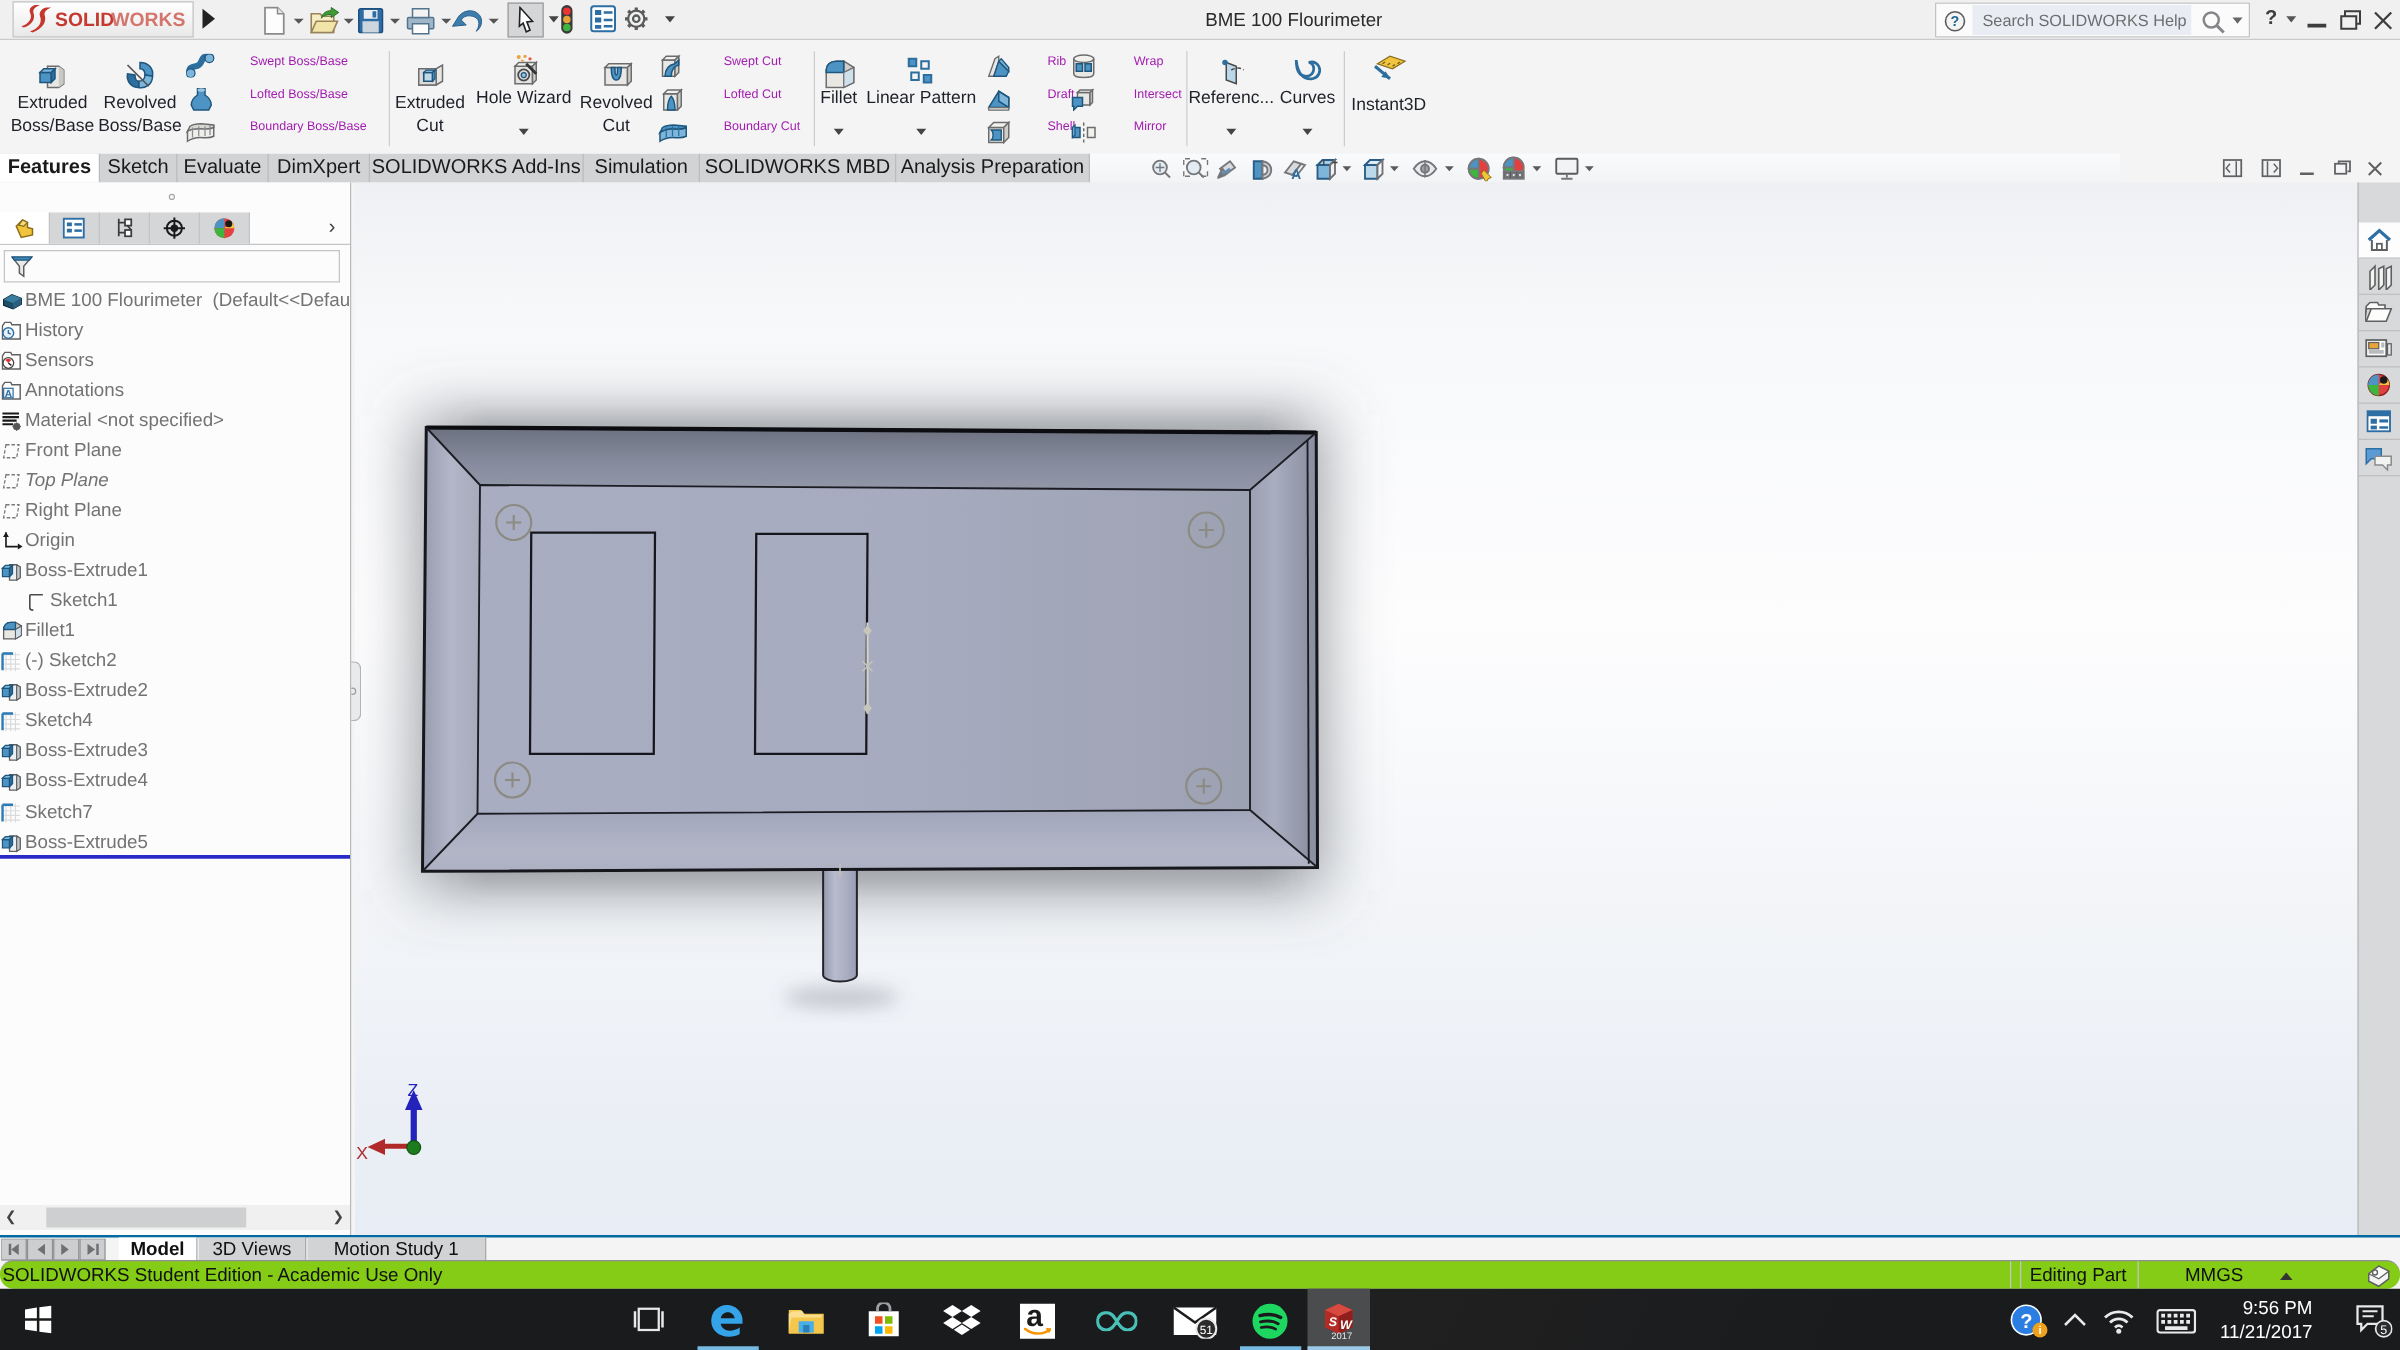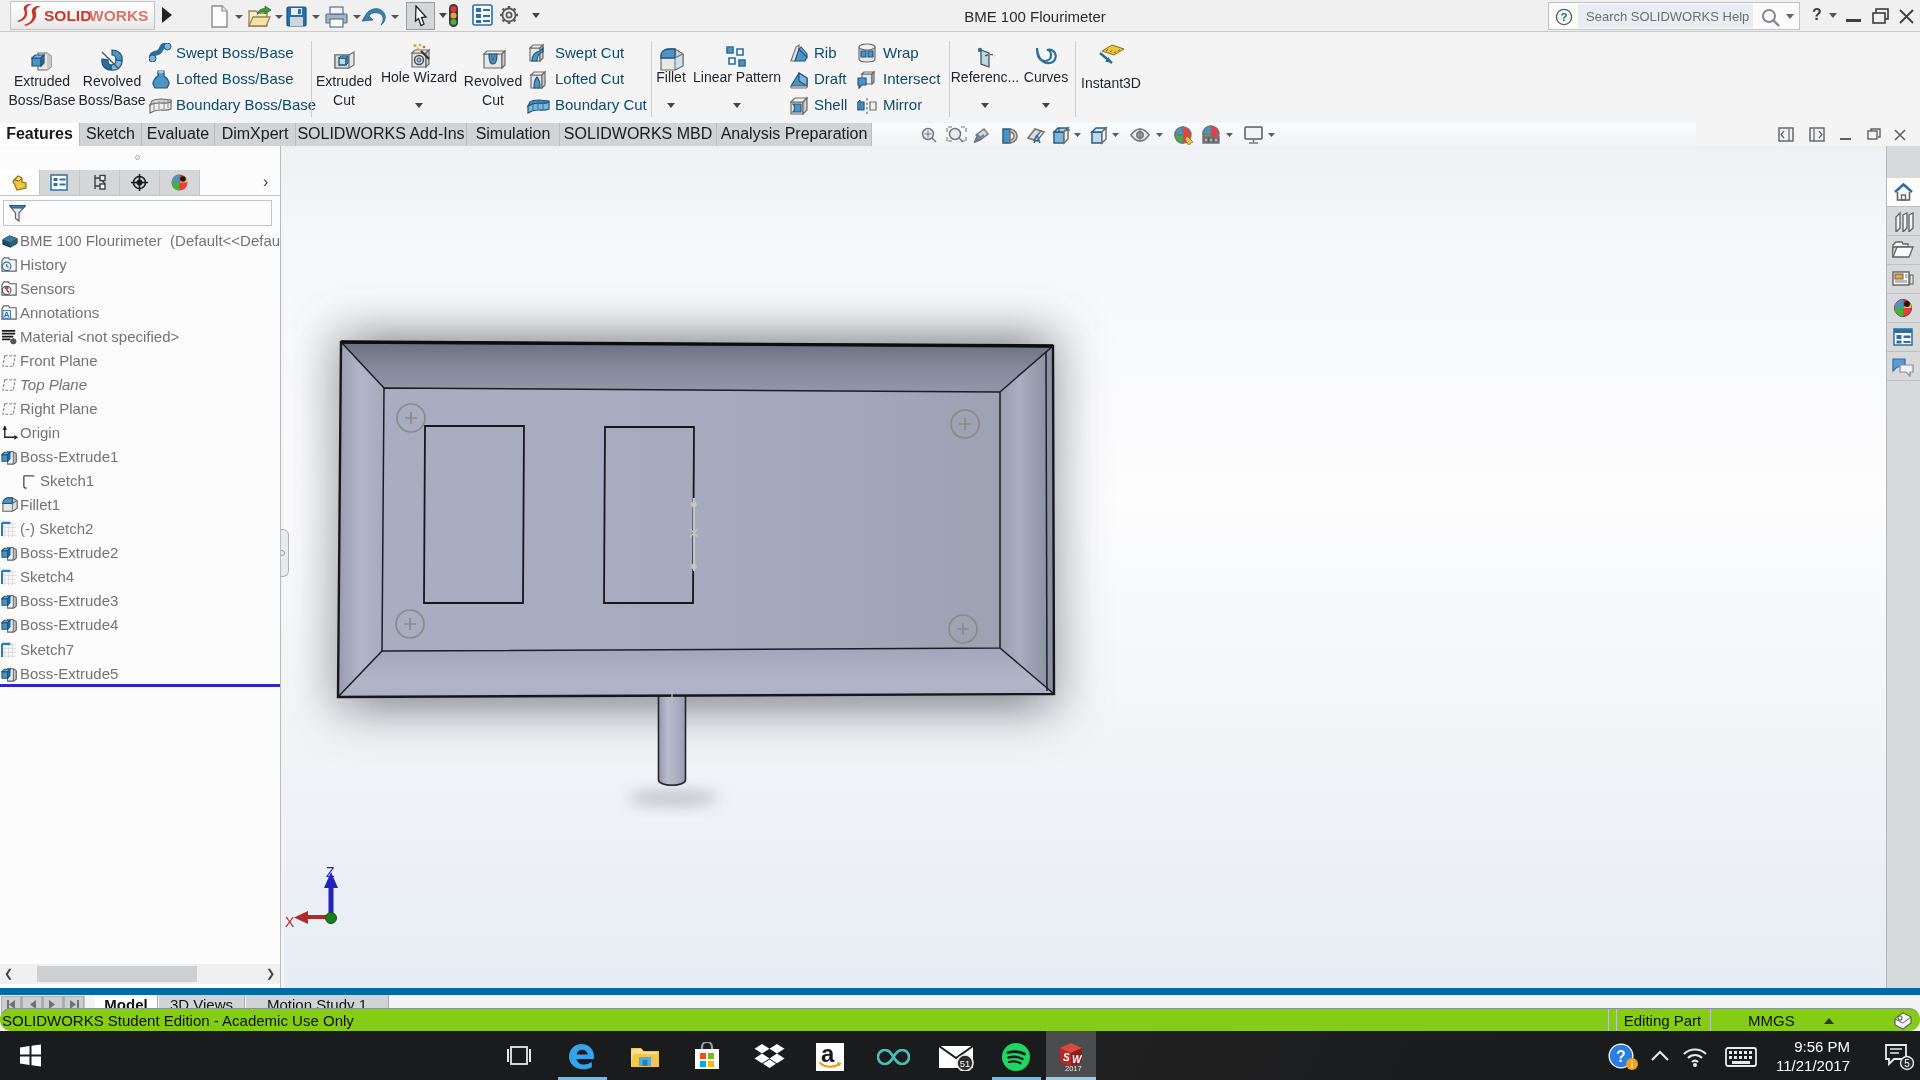--- a/index.html
+++ b/index.html
@@ -3,35 +3,35 @@
 <meta charset="utf-8">
 <style>
 * { margin:0; padding:0; box-sizing:border-box; }
 html,body { width:1920px; height:1080px; overflow:hidden; }
 body { font-family:"Liberation Sans", sans-serif; position:relative; background:#f4f4f5; }
 .abs { position:absolute; }
 #titlebar { position:absolute; left:0; top:0; width:1920px; height:32px; background:#f0f0f1; border-bottom:1px solid #c9cacb; }
 #ribbon { position:absolute; left:0; top:33px; width:1920px; height:90px; background:#f4f4f5; }
 .rsep { position:absolute; top:8px; width:1px; height:76px; background:#cdcdcf; }
 .rlbl { position:absolute; font-size:14px; color:#1e2228; text-align:center; white-space:nowrap; }
-.rrow { position:absolute; font-size:15px; color:#0c4a6e; white-space:nowrap; }
+.rrow { position:absolute; font-size:10px; color:#a21caf; white-space:nowrap;margin-left:24px; }
 .caret { position:absolute; width:0; height:0; border-left:4px solid transparent; border-right:4px solid transparent; border-top:5px solid #444; }
 #tabrow { position:absolute; left:0; top:123px; width:1696px; height:23px; background:linear-gradient(180deg,#fafbfc,#f2f3f5); }
 #tabstrip { position:absolute; left:0; top:0; width:872px; height:23px; background:#d2d3d4; }
 .tab { position:absolute; top:0; height:23px; font-size:16px; color:#1a1a1a; text-align:center; line-height:22px; border-right:1px solid #bcbcbd; }
 .tab.active { background:#ffffff; font-weight:bold; }
 #main { position:absolute; left:0; top:146px; width:1920px; height:842px; }
 #viewport { position:absolute; left:284px; top:0; width:1602px; height:842px; background:linear-gradient(180deg,#eff0f3 0%, #f7f8fa 12%, #fdfdfe 42%, #f3f5f8 68%, #eaeef5 92%, #e8ecf4 100%); overflow:hidden; }
 #leftpanel { position:absolute; left:0; top:0; width:281px; height:842px; background:#fcfcfd; border-right:1px solid #b9babb; overflow:hidden; }
 .trow { position:absolute; left:0; height:24px; font-size:15px; color:#737373; white-space:nowrap; }
 .trow .ti { position:absolute; left:1px; top:3px; width:18px; height:18px; }
 .trow .tt { position:absolute; left:20px; top:3px; }
 #taskpane { position:absolute; left:1886px; top:0; width:34px; height:842px; background:#d8d9da; border-left:1px solid #b5b6b7; }
 .tpbtn { position:absolute; left:0; width:33px; height:29px; border-bottom:1px solid #bebfc0; }
-#mstabs { position:absolute; left:0; top:988px; width:1920px; height:20px; background:#f4f4f5; border-top:7px solid #0369a1; }
+#mstabs { position:absolute; left:0; top:988px; width:1920px; height:20px; background:#f4f4f5; border-top:2px solid #0369a1; }
 .mtab { position:absolute; top:0; height:20px; background:#d2d3d4; border-right:1px solid #a9aaab; font-size:15px; line-height:19px; text-align:center; color:#111; }
 #statusbar { position:absolute; left:0; top:1008px; width:1920px; height:23px; background:#84cc16; border-top:1px solid #8f9091; font-size:15px; color:#111;border-radius:11px; }
 #taskbar { position:absolute; left:0; top:1031px; width:1920px; height:49px; background:#191b1d; }
 svg { display:block; }
 </style>
 </head>
 <body>
 <div id="titlebar">
 
   <div class="abs" style="left:10px;top:1px;width:145px;height:29px;background:linear-gradient(180deg,#ffffff,#f2f2f2 60%,#e8e8e8);border:1px solid #c2c3c4;">

